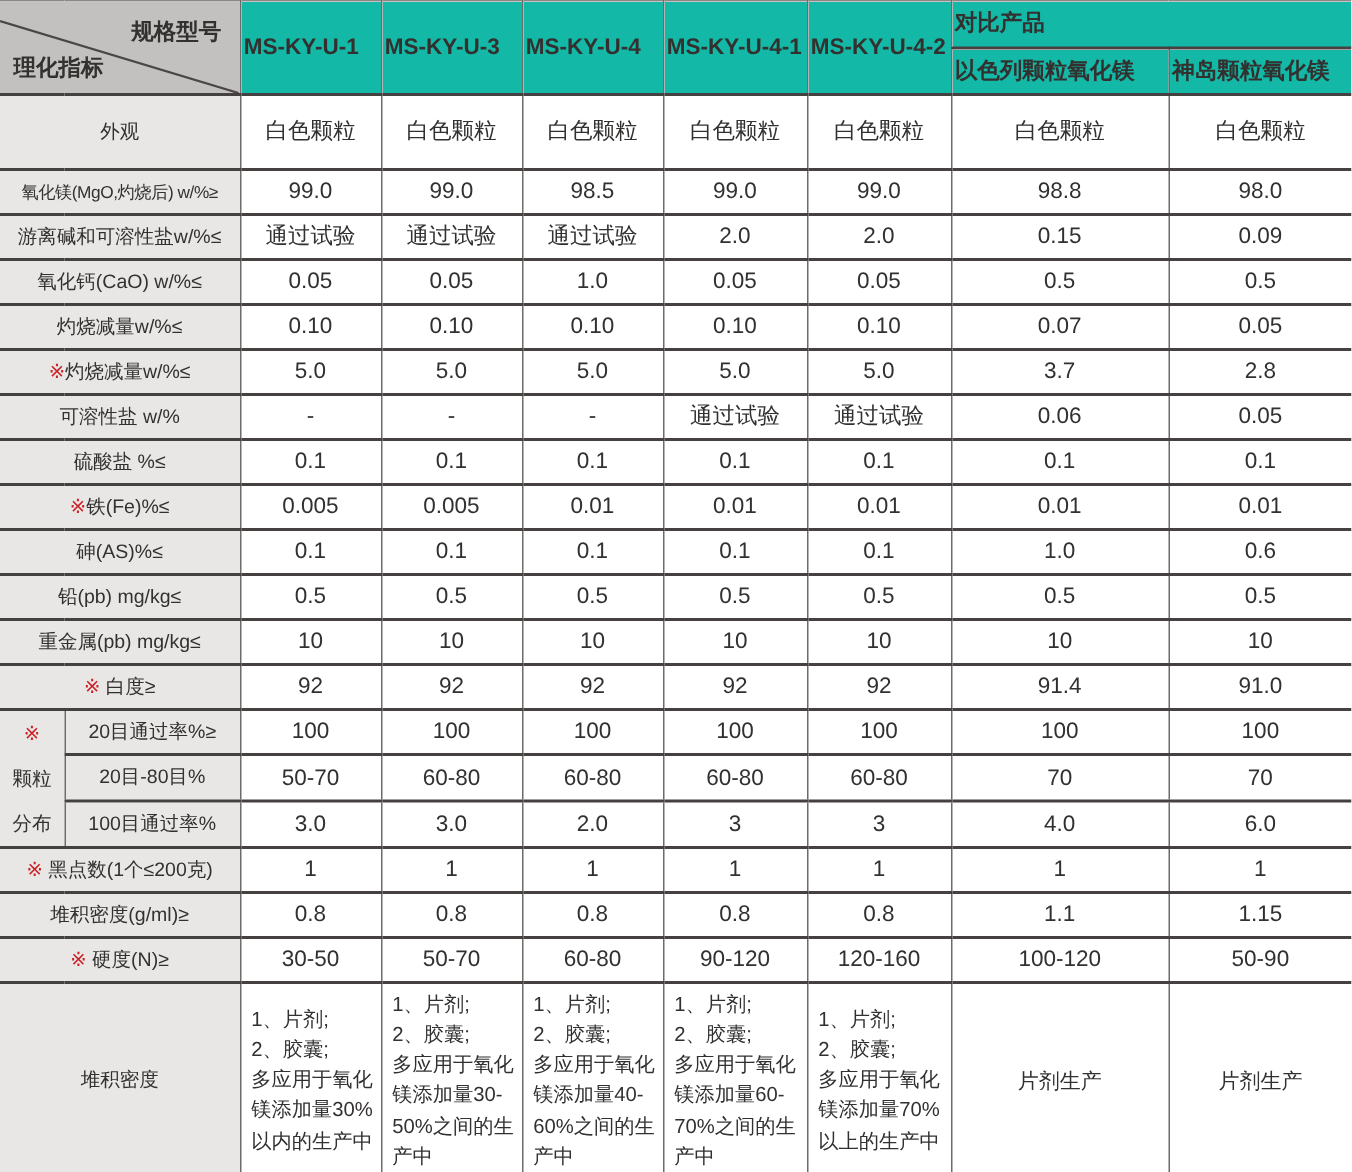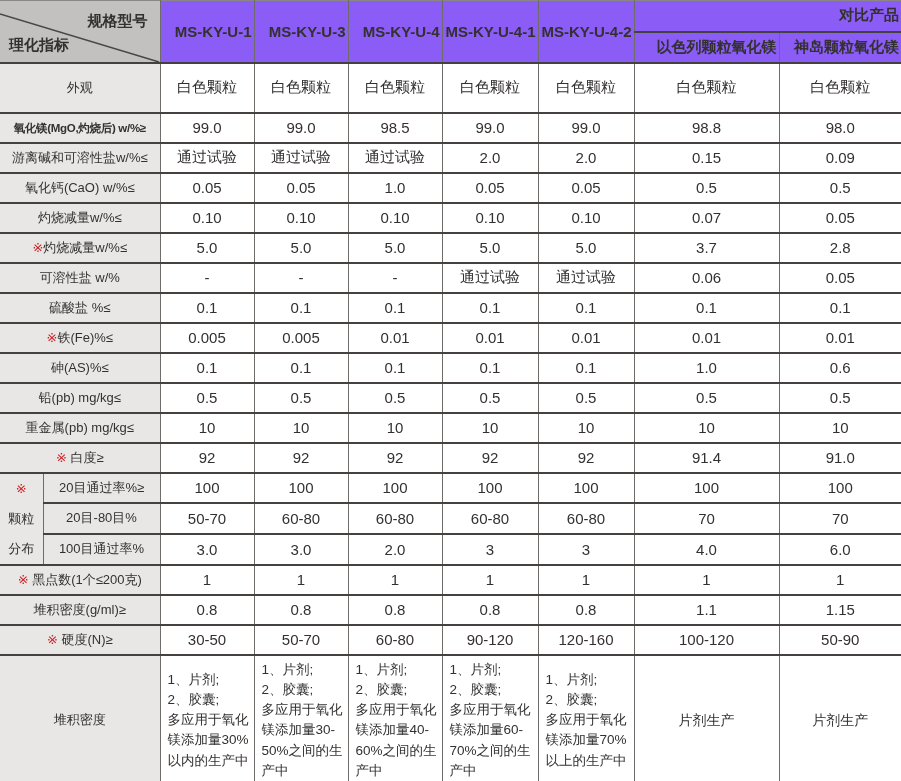--- a/index.html
+++ b/index.html
@@ -14,24 +14,24 @@
   }
   td,th{
     border-right:1px solid #6f6b69;
     border-bottom:2px solid #454140;
     overflow:hidden;
     padding:0 2px;
   }
   td:last-child,th:last-child{border-right:none;}
   thead tr{height:31px;}
   thead th{
-    background:#8b5cf6;
+    background:#14b8a6;
     font-size:15px;
     font-weight:600;
-    text-align:right;
+    text-align:left;
   }
   .diag{
     background:#c3c1c0;
     position:relative;
     padding:0;
     margin-left:28px;
   }
   .diag svg{position:absolute;left:0;top:0;display:block;}
   .diag .diag-top{
     position:absolute;top:11px;right:12px;
@@ -46,21 +46,21 @@
   tbody tr.app{height:124px;}
   tbody tr.stub{height:7px;}
   .lbl{
     background:#e9e7e6;
     text-align:center;
     font-size:13px;
     padding:2px 3px;
     white-space:nowrap;
   }
   .mark{color:#cb2227;}
-  .compact{font-size:11.5px;letter-spacing:-0.3px;font-weight:bold;}
+  .compact{font-size:11.5px;letter-spacing:-0.3px;}
   .val{
     background:#ffffff;
     text-align:center;
     font-size:15px;
   }
   .grp{
     background:#e9e7e6;
     padding:0;
     vertical-align:middle;
   }

